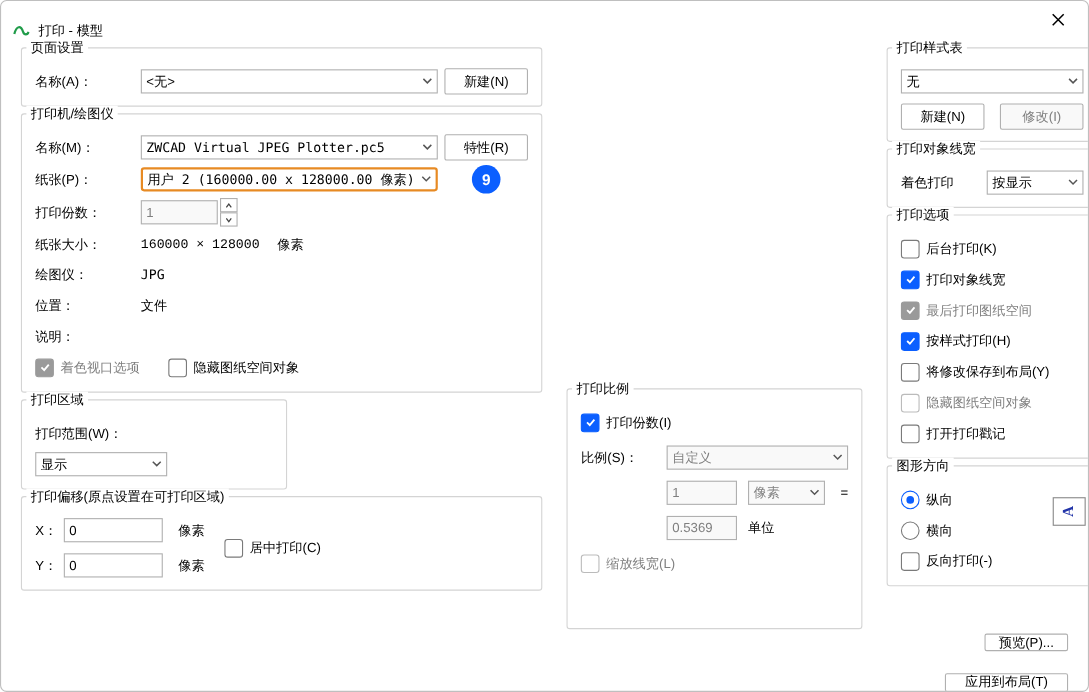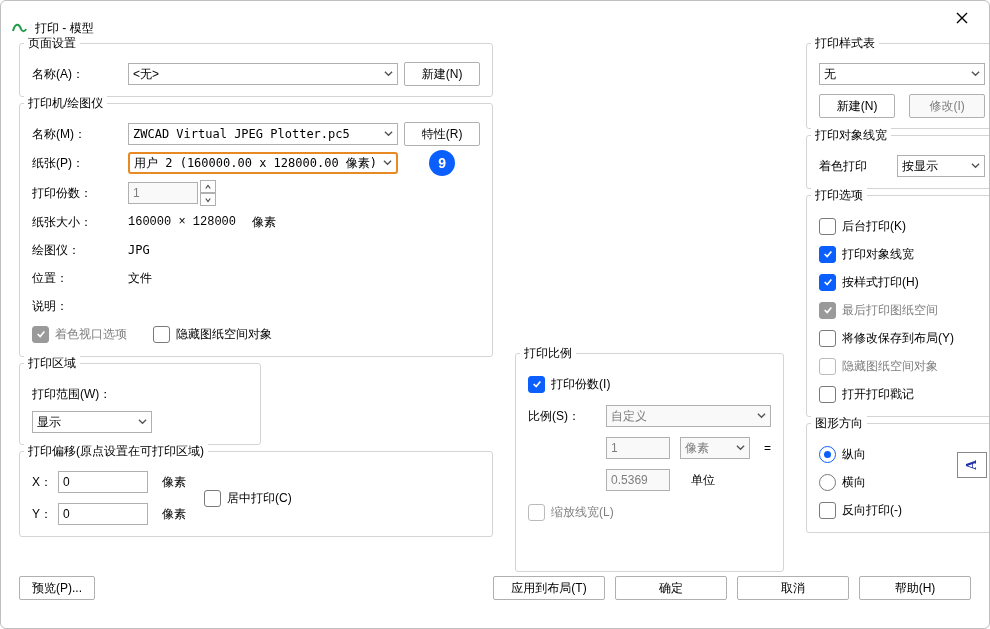--- a/index.html
+++ b/index.html
@@ -122,21 +122,21 @@
   
   .orient-icon{
     width:28px;height:24px;border:1px solid #888;background:#fff;display:flex;
     align-items:center;justify-content:center;position:absolute;right:10px;top:28px;
   }
   .orient-icon span{color:#2234a8;font:14px Georgia,serif;font-weight:700;transform-origin:center}
   .orient-icon span.rot{transform:rotate(-90deg)}
 
   
   .bottombar{
-    height:44px;display:flex;align-items:flex-start;gap:10px;padding:0 18px 8px 18px;
+    height:44px;display:flex;align-items:flex-end;gap:10px;padding:0 18px 8px 18px;flex-direction:column;
   }
   .bottombar .spacer{flex:1}
 
   
   .w-full{flex:1}
   .w90{width:90px}
   .w120{width:120px}
   .w64{width:64px}
   .mt4{margin-top:4px}
   .mt8{margin-top:8px}
@@ -334,21 +334,21 @@
           <span class="val">像素</span>
           <span class="arrow"><svg viewBox="0 0 10 10">
                 <path d="M1 3 L5 7 L9 3"></path>
               </svg></span>
         </div>
         <span style="margin-left:8px">=</span>
       </div>
       <div class="row mt8">
         <span class="lbl w60"></span>
         <div class="input disabled w64">0.5369</div>
-        <span style="margin-left:15px">单位</span>
+        <span style="margin-left:4px">单位</span>
       </div>
       <div class="row mt8">
         <div class="chk disabled-text">
           <div class="chkbox" style="border-color:#bbb"></div>
           <span>缩放线宽(L)</span>
         </div>
       </div>
     </div>
   </div>
 
@@ -394,36 +394,36 @@
           <span>后台打印(K)</span>
       </div>
       <div class="chk row mt4">
         <div class="chkbox checked">
             <svg viewBox="0 0 12 12">
               <path d="M2 6 L5 9 L10 3"></path>
             </svg>
           </div>
           <span>打印对象线宽</span>
       </div>
+      <div class="chk row mt4 disabled-text">
+        <div class="chkbox disabled-checked">
+            <svg viewBox="0 0 12 12">
+              <path d="M2 6 L5 9 L10 3"></path>
+            </svg>
+          </div>
+          <span>最后打印图纸空间</span>
+      </div>
       <div class="chk row mt4">
         <div class="chkbox checked">
             <svg viewBox="0 0 12 12">
               <path d="M2 6 L5 9 L10 3"></path>
             </svg>
           </div>
           <span>按样式打印(H)</span>
       </div>
-      <div class="chk row mt4 disabled-text">
-        <div class="chkbox disabled-checked">
-            <svg viewBox="0 0 12 12">
-              <path d="M2 6 L5 9 L10 3"></path>
-            </svg>
-          </div>
-          <span>最后打印图纸空间</span>
-      </div>
       <div class="chk row mt4">
         <div class="chkbox"></div>
           <span>将修改保存到布局(Y)</span>
       </div>
       <div class="chk row mt4 disabled-text">
         <div class="chkbox" style="border-color:#bbb"></div>
           <span>隐藏图纸空间对象</span>
       </div>
       <div class="chk row mt4">
         <div class="chkbox"></div>

